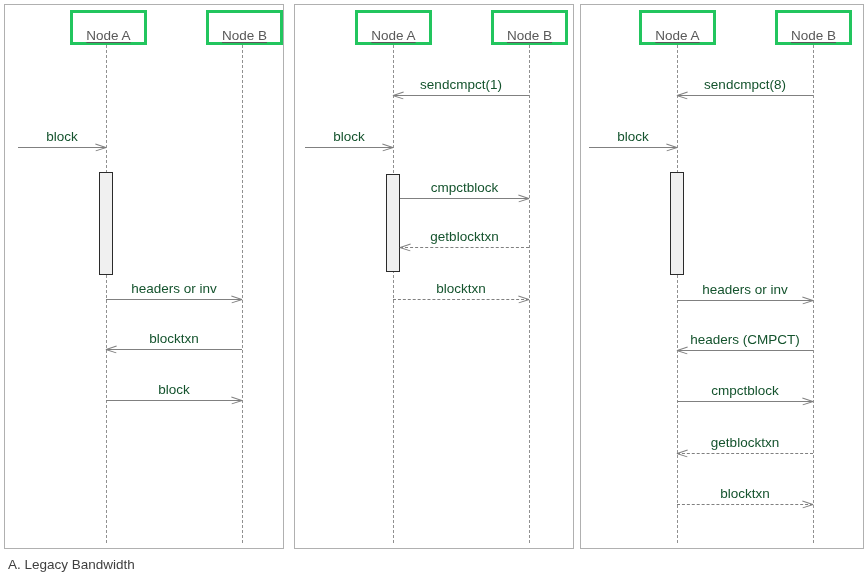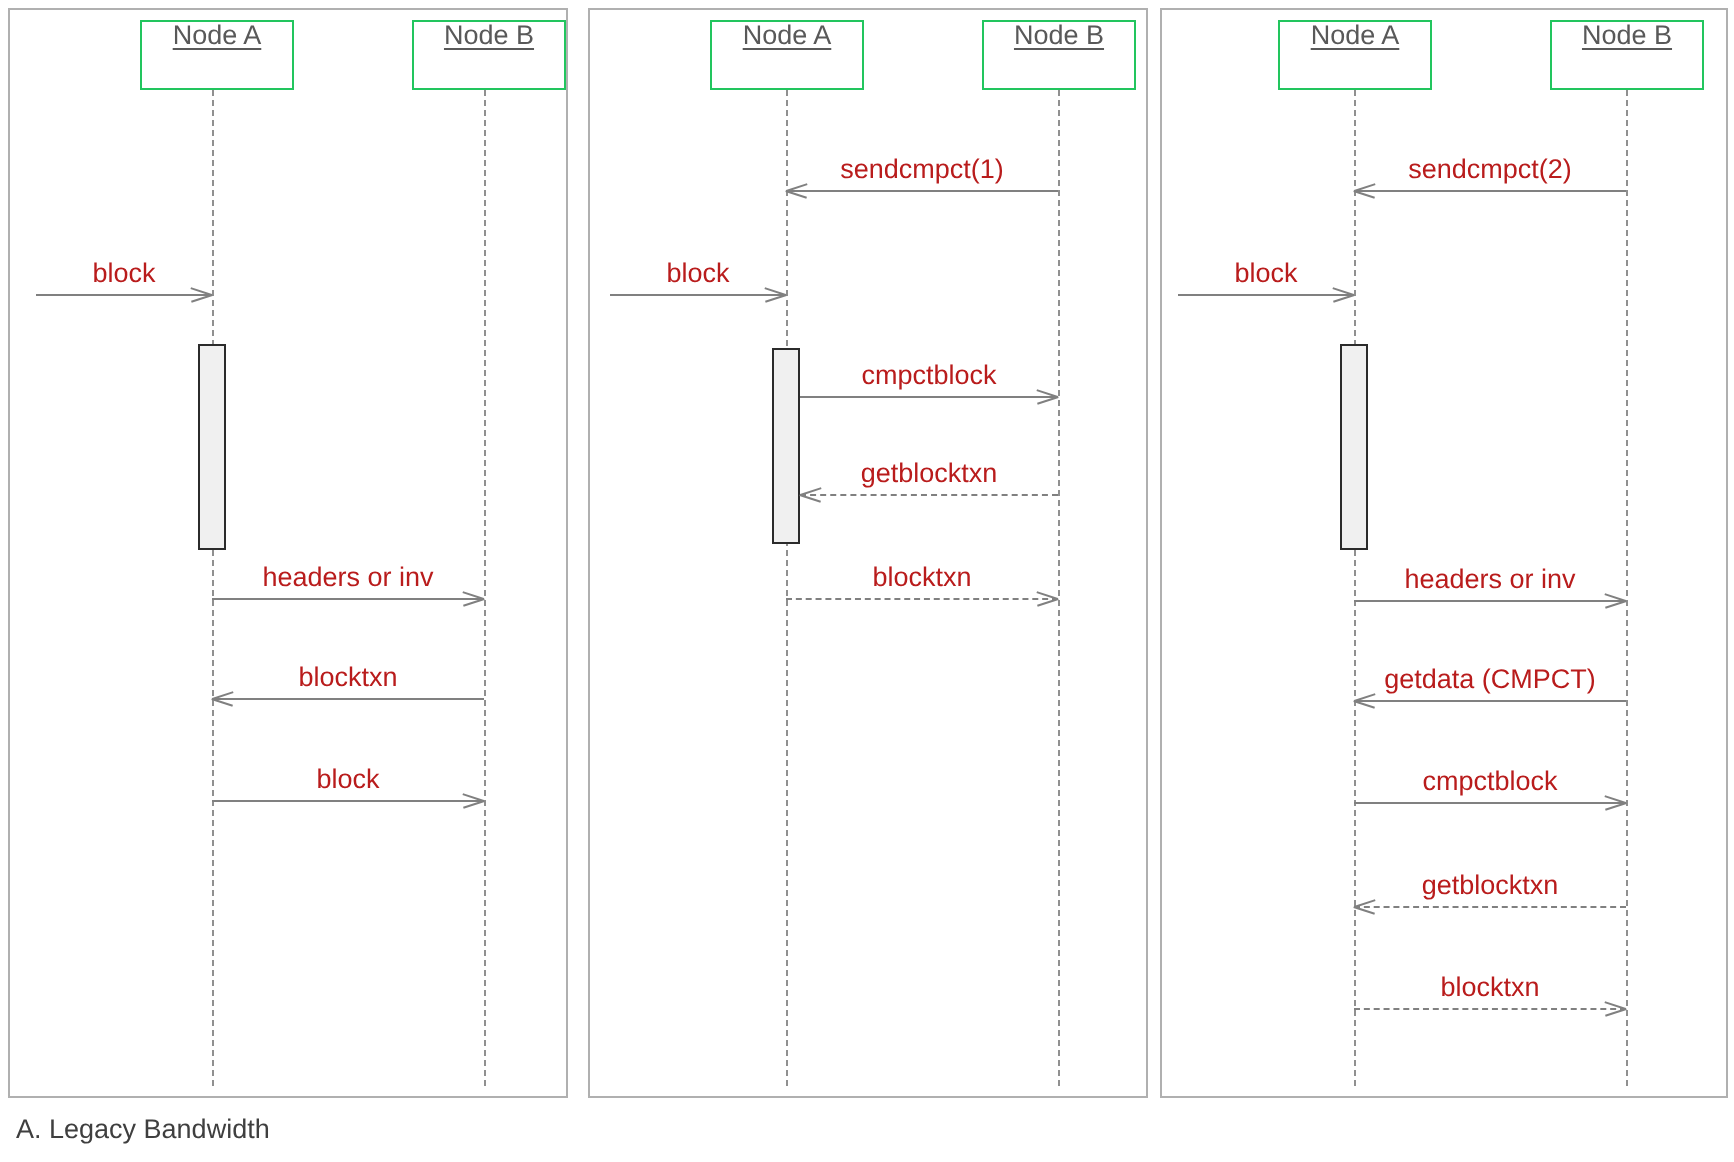--- a/index.html
+++ b/index.html
@@ -31,24 +31,24 @@
   .panel-caption {
     position: absolute;
     font-size: 13.5px;
     color: #3f3f3f;
     white-space: nowrap;
     line-height: 1;
   }
   .node-box {
     position: absolute;
     box-sizing: border-box;
-    border: 1px solid #22c55e;
+    border: 3px solid #22c55e;
     background: #ffffff;
     display: flex;
-    align-items: flex-start;
+    align-items: flex-end;
     justify-content: center;
   }
   .node-label {
     font-size: 13.5px;
     color: #595959;
     text-decoration: underline;
     text-underline-offset: 2px;
     white-space: nowrap;
     line-height: 1;
   }
@@ -75,21 +75,21 @@
     height: 0;
     border-top: 1px solid #808080;
   }
   .msg-line.dashed {
     border-top: 1px dashed #808080;
   }
   .msg-label {
     position: absolute;
     bottom: 4px;
     font-size: 13.5px;
-    color: #b91c1c;
+    color: #14532d;
     white-space: nowrap;
     line-height: 1;
   }
   .msg-label.center {
     left: 50%;
     transform: translateX(-50%);
   }
   .arrowhead {
     position: absolute;
     top: 0;
@@ -198,36 +198,36 @@
       <span class="node-label">Node A</span>
     </div>
     <div class="lifeline" style="left: 813px; top: 45px; height: 498px;"></div>
     <div class="node-box" style="left: 775px; top: 10px; width: 77px; height: 35px;">
       <span class="node-label">Node B</span>
     </div>
     <div class="activation" style="left: 670px; top: 172px; width: 14px; height: 103px;"></div>
     <div class="msg" style="left: 677px; top: 95px; width: 136px;">
       <div class="msg-line"></div>
       <div class="arrowhead left"></div>
-      <div class="msg-label center">sendcmpct(2)</div>
+      <div class="msg-label center">sendcmpct(8)</div>
     </div>
     <div class="msg" style="left: 589px; top: 147px; width: 88px;">
       <div class="msg-line"></div>
       <div class="arrowhead right"></div>
       <div class="msg-label center">block</div>
     </div>
     <div class="msg" style="left: 677px; top: 300px; width: 136px;">
       <div class="msg-line"></div>
       <div class="arrowhead right"></div>
       <div class="msg-label center">headers or inv</div>
     </div>
     <div class="msg" style="left: 677px; top: 350px; width: 136px;">
       <div class="msg-line"></div>
       <div class="arrowhead left"></div>
-      <div class="msg-label center">getdata (CMPCT)</div>
+      <div class="msg-label center">headers (CMPCT)</div>
     </div>
     <div class="msg" style="left: 677px; top: 401px; width: 136px;">
       <div class="msg-line"></div>
       <div class="arrowhead right"></div>
       <div class="msg-label center">cmpctblock</div>
     </div>
     <div class="msg" style="left: 677px; top: 453px; width: 136px;">
       <div class="msg-line dashed"></div>
       <div class="arrowhead left"></div>
       <div class="msg-label center">getblocktxn</div>

